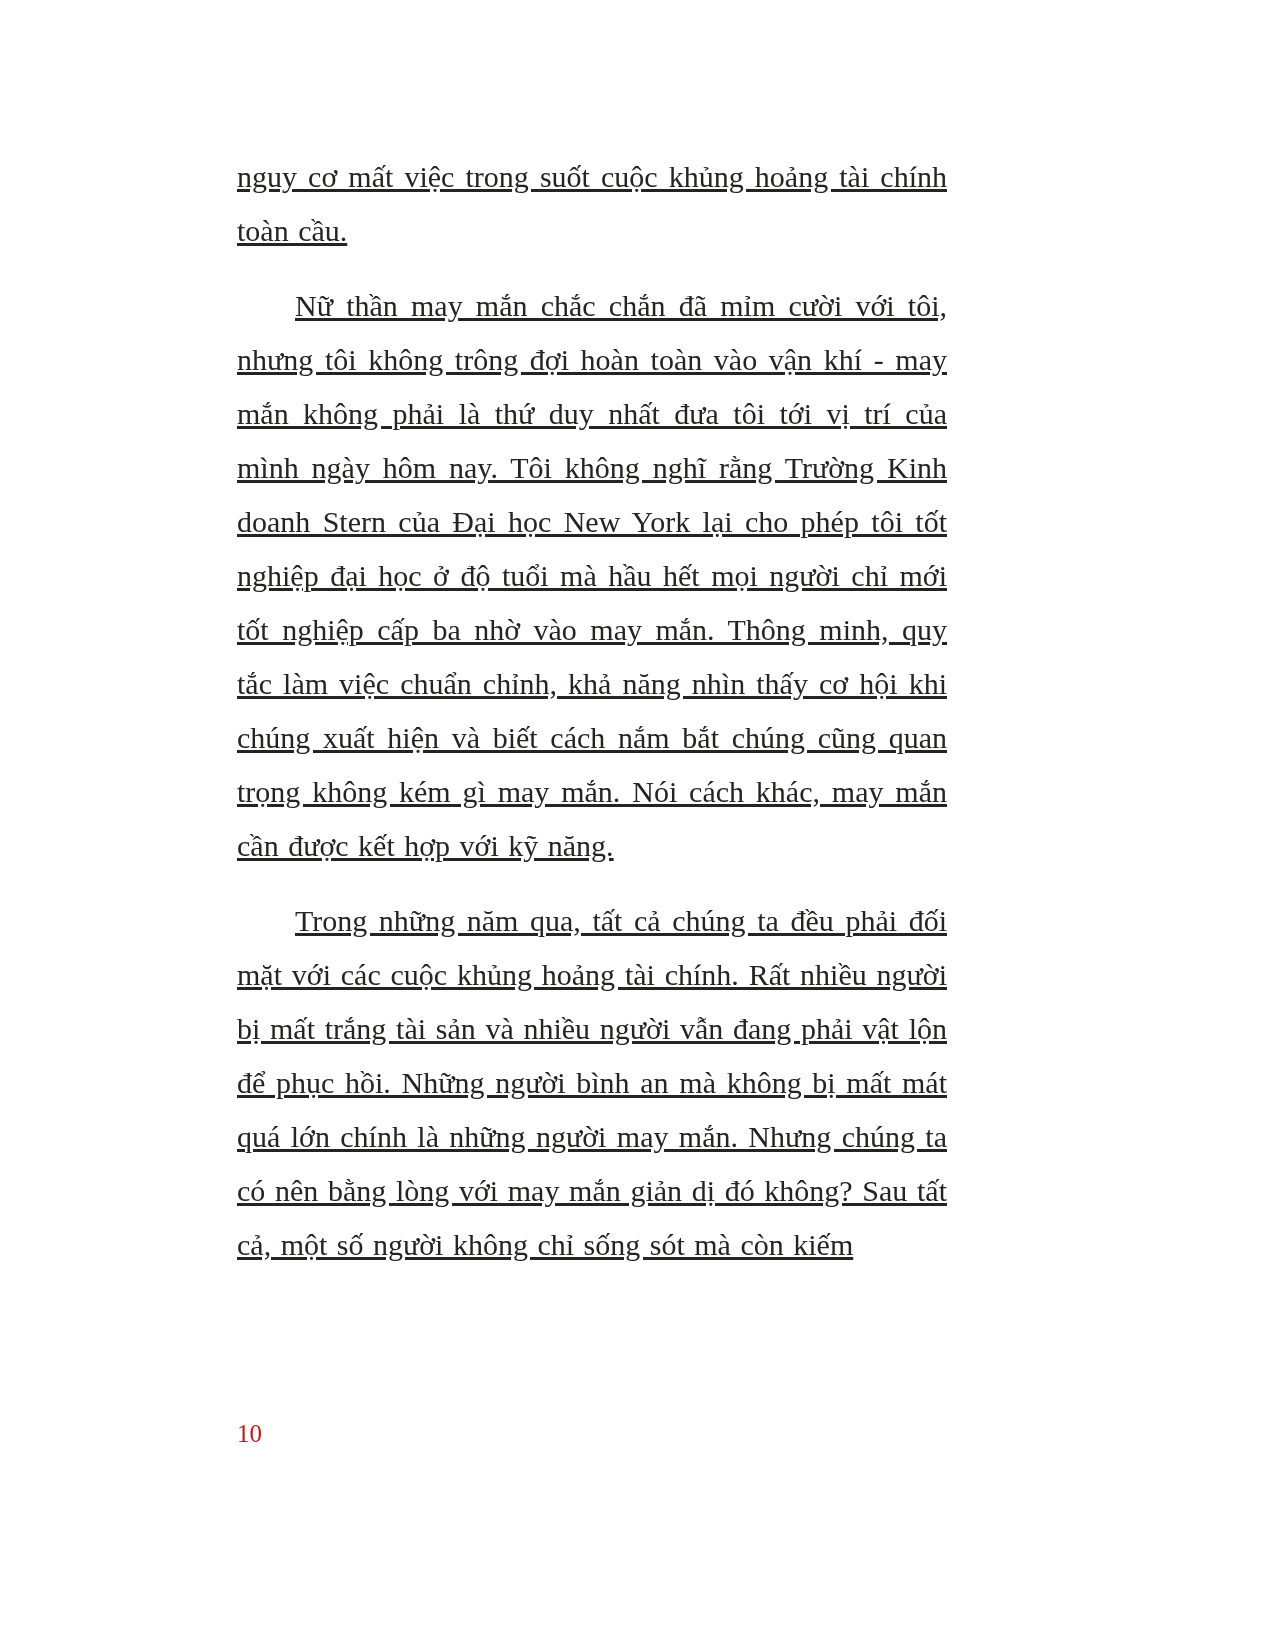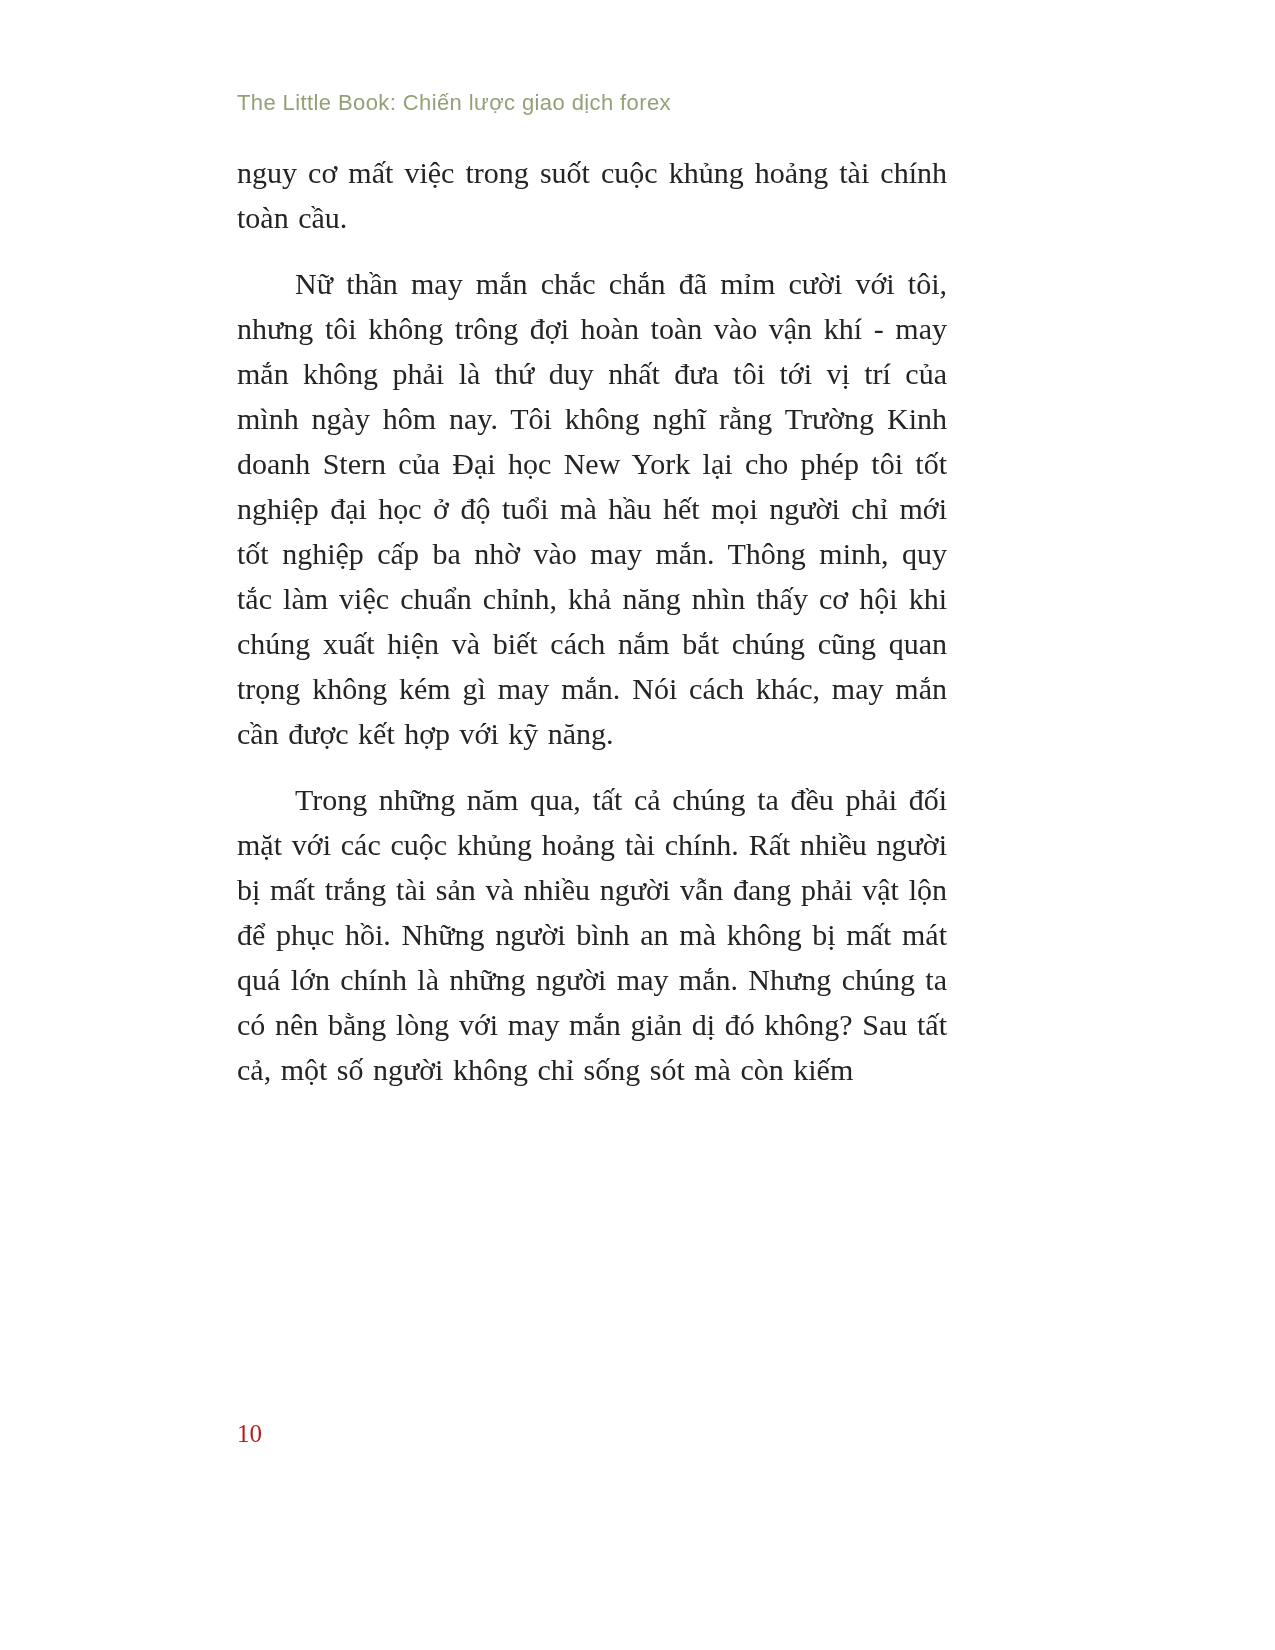--- a/index.html
+++ b/index.html
@@ -31,42 +31,42 @@
       top: 150px;
       width: 710px;
       font-family: "Liberation Serif", "DejaVu Serif", serif;
       font-size: 30px;
       color: #262422;
       text-align: justify;
       text-justify: inter-word;
     }
     .body-text p {
       margin: 0 0 21px 0;
-      line-height: 45px;
+      line-height: 54px;
       text-indent: 58px;
       word-spacing: 2px;
+      text-decoration: underline;
     }
     .body-text p.continuation {
       text-indent: 0;
     }
     .page-number {
       position: absolute;
       left: 237px;
       top: 1420px;
       font-family: "Liberation Serif", "DejaVu Serif", serif;
       font-size: 25px;
       color: #b91c1c;
     }
   </style>
 </head>
 <body>
 
 <div class="book-page">
 
-  <div class="running-header">The Little Book: Chiến lược giao dịch forex</div>
 
   <div class="body-text">
     <p class="continuation">nguy cơ mất việc trong suốt cuộc khủng hoảng tài chính toàn cầu.</p>
     <p>Nữ thần may mắn chắc chắn đã mỉm cười với tôi, nhưng tôi không trông đợi hoàn toàn vào vận khí - may mắn không phải là thứ duy nhất đưa tôi tới vị trí của mình ngày hôm nay. Tôi không nghĩ rằng Trường Kinh doanh Stern của Đại học New York lại cho phép tôi tốt nghiệp đại học ở độ tuổi mà hầu hết mọi người chỉ mới tốt nghiệp cấp ba nhờ vào may mắn. Thông minh, quy tắc làm việc chuẩn chỉnh, khả năng nhìn thấy cơ hội khi chúng xuất hiện và biết cách nắm bắt chúng cũng quan trọng không kém gì may mắn. Nói cách khác, may mắn cần được kết hợp với kỹ năng.</p>
     <p>Trong những năm qua, tất cả chúng ta đều phải đối mặt với các cuộc khủng hoảng tài chính. Rất nhiều người bị mất trắng tài sản và nhiều người vẫn đang phải vật lộn để phục hồi. Những người bình an mà không bị mất mát quá lớn chính là những người may mắn. Nhưng chúng ta có nên bằng lòng với may mắn giản dị đó không? Sau tất cả, một số người không chỉ sống sót mà còn kiếm</p>
   </div>
 
   <div class="page-number">10</div>
 
 </div>

